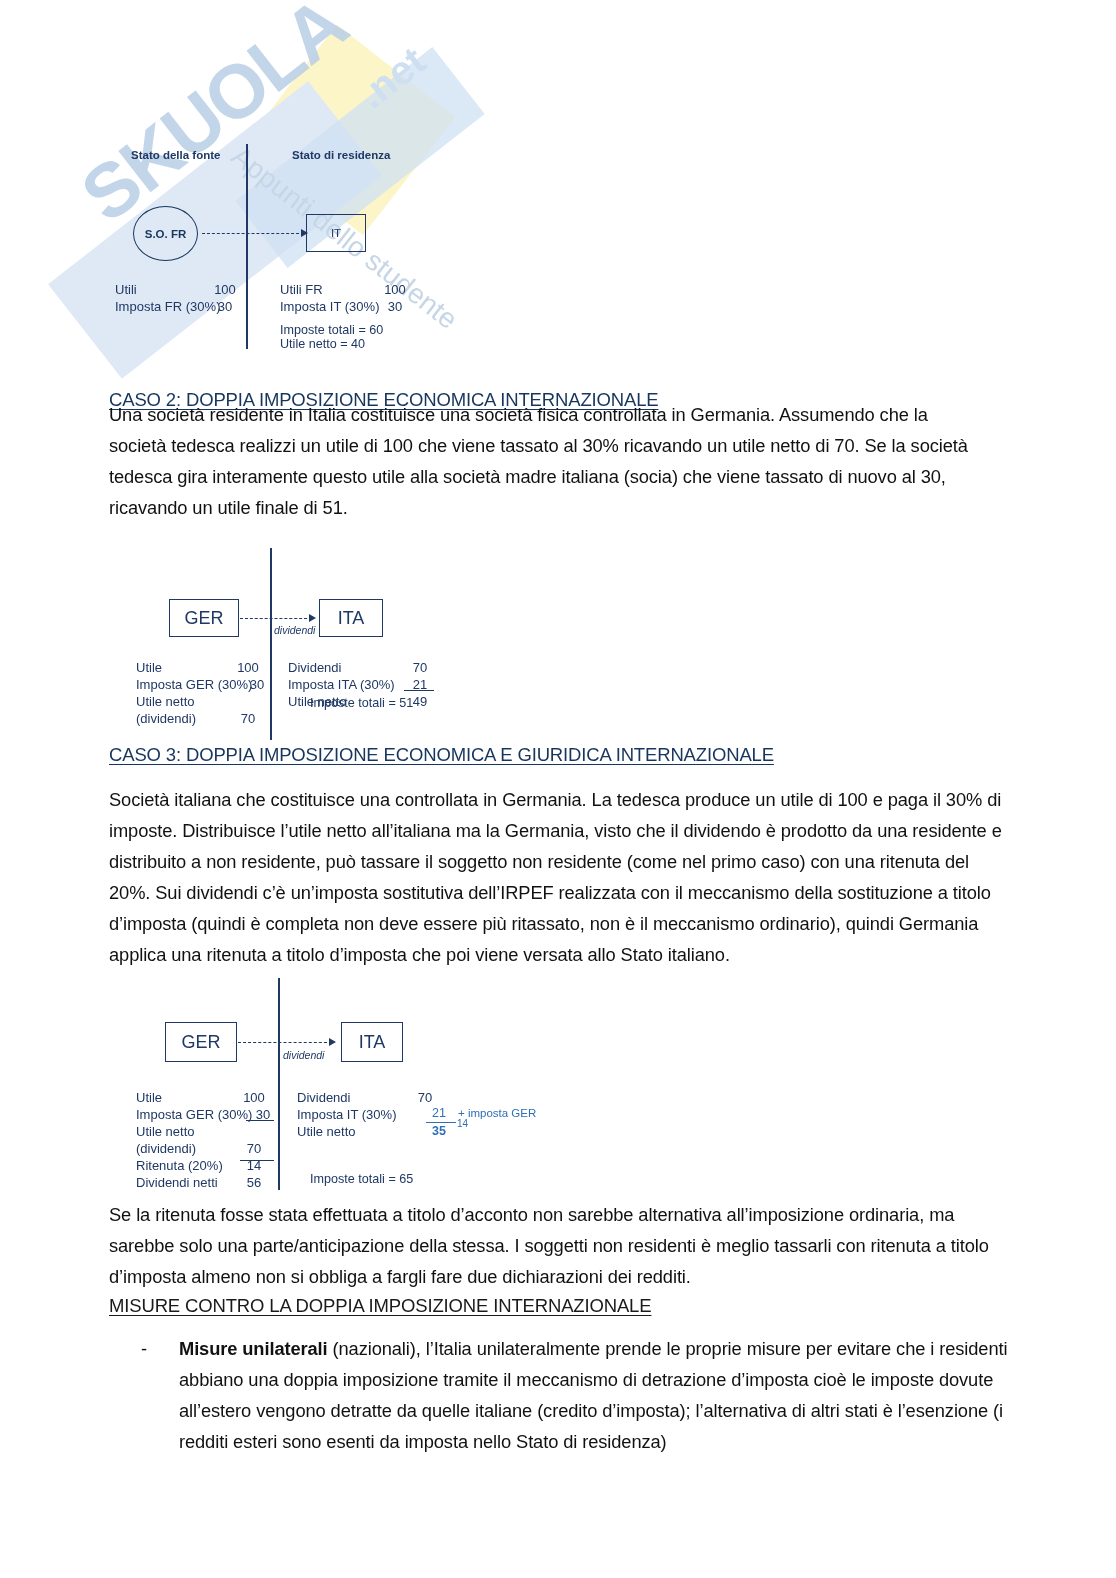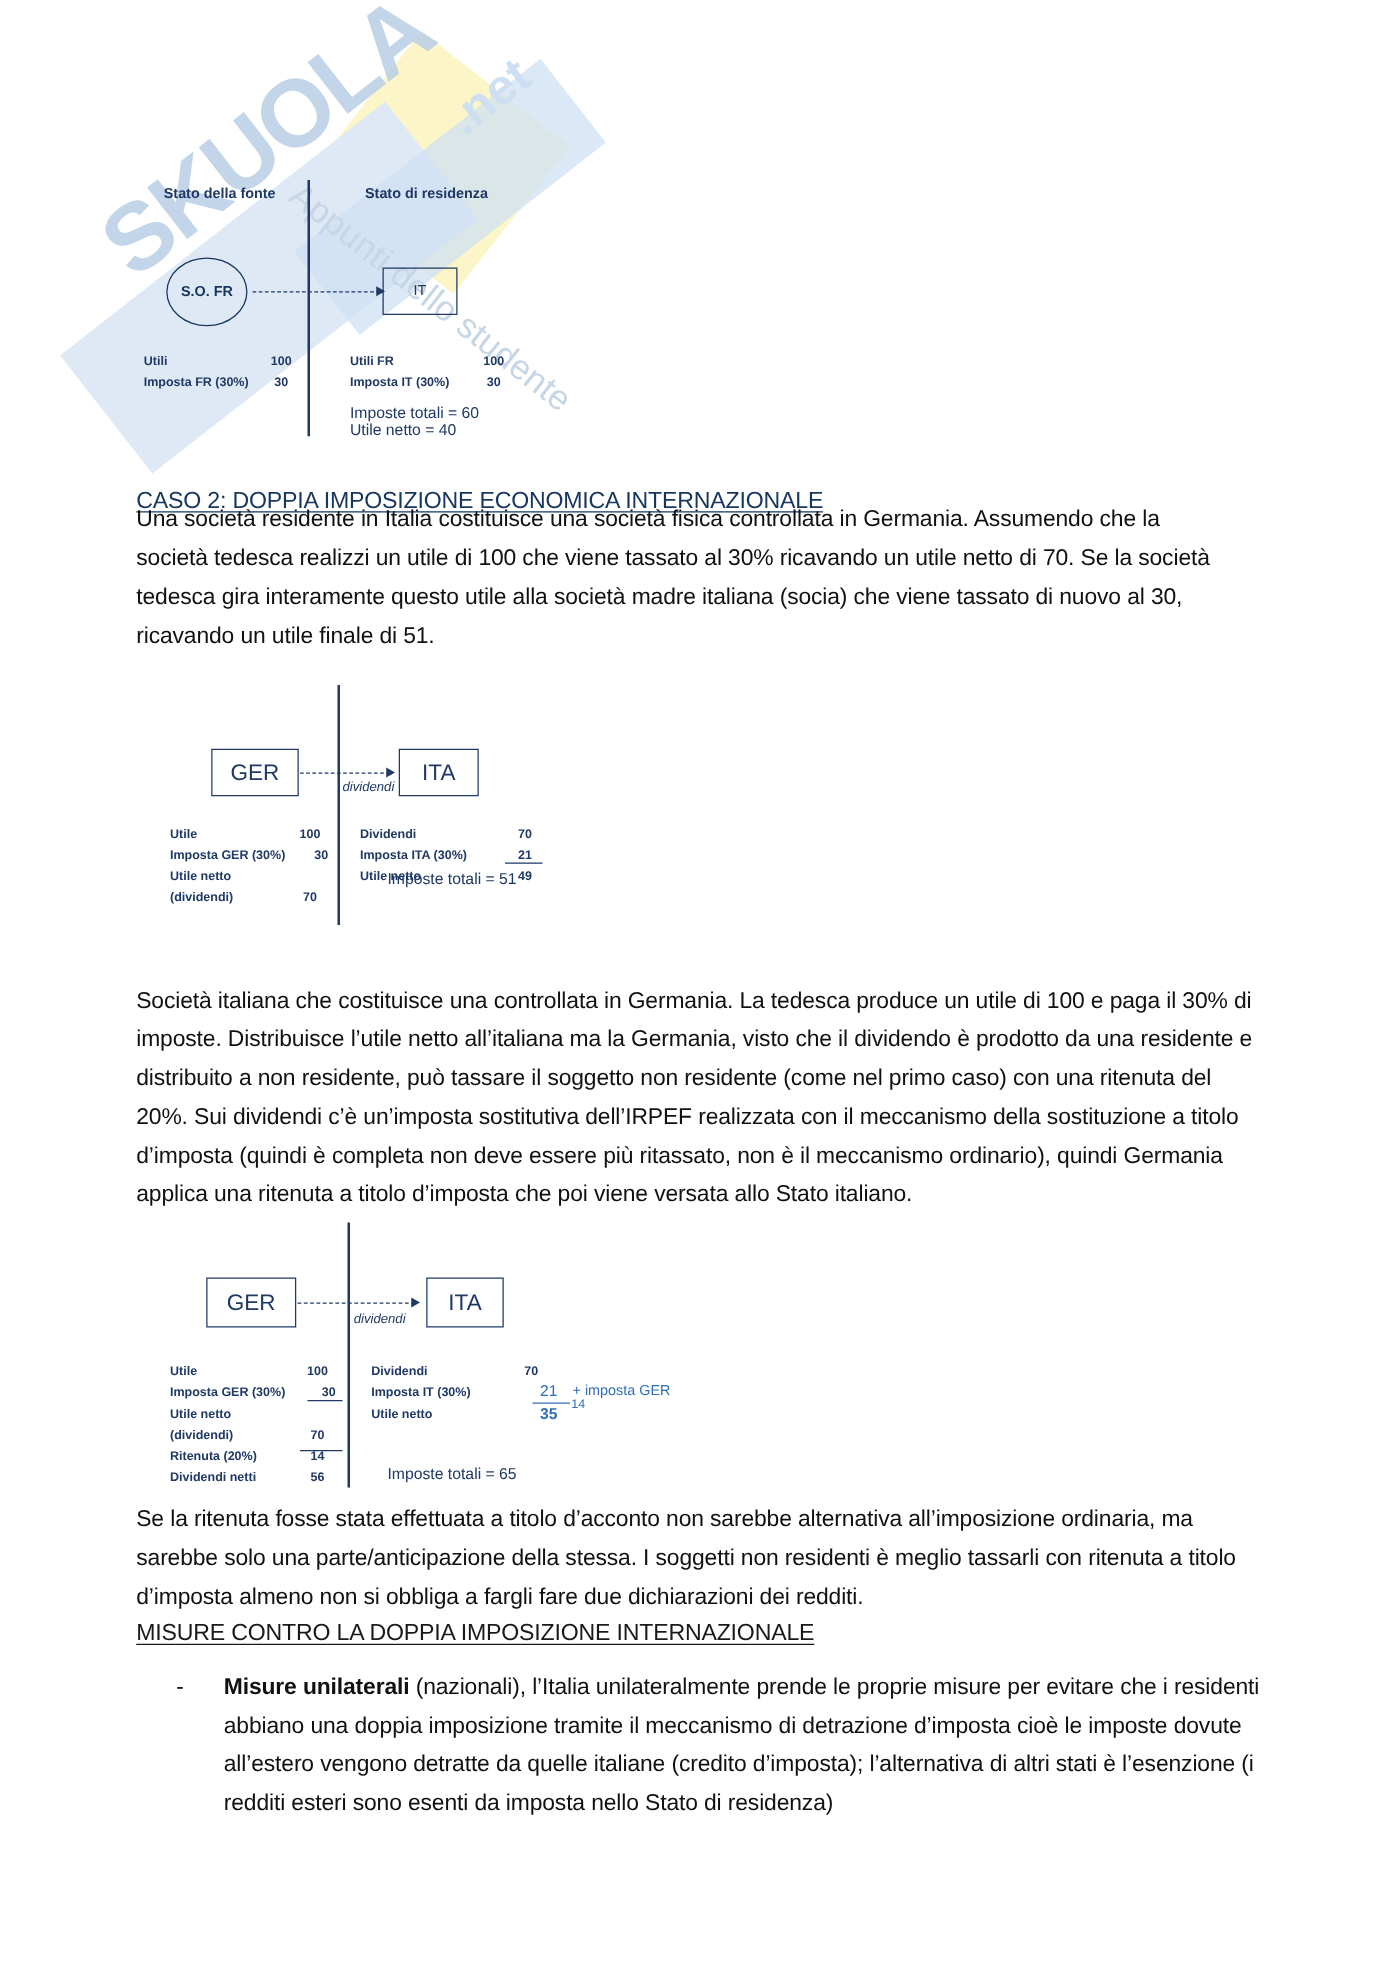--- a/index.html
+++ b/index.html
@@ -53,22 +53,22 @@
      display:flex;align-items:center;justify-content:center;color:#17365d;
      font-weight:bold;box-sizing:border-box;}
   .arrow-line{position:absolute;height:0;border-top:1.2px dashed #1f3864;}
   .arrow-head{position:absolute;width:0;height:0;
      border-top:4px solid transparent;border-bottom:4px solid transparent;
      border-left:7px solid #1f3864;}
   .arrow-label{position:absolute;font-size:10.5px;font-style:italic;color:#1f3864;
      white-space:nowrap;}
 
   
-  .figtable{position:absolute;color:#1f3864;font-size:10px;line-height:17px;
-     white-space:nowrap;font-weight:bold;}
+  .figtable{position:absolute;color:#1f3864;font-size:13px;line-height:17px;
+     white-space:nowrap;}
   .figrow{position:relative;height:17px;}
   .figlabel{position:absolute;left:0;top:0;}
   .figval{position:absolute;top:0;text-align:center;}
   .fignote{position:absolute;color:#1f3864;font-size:12.6px;line-height:17px;white-space:nowrap;}
   .ruleline{position:absolute;border-top:1px solid #1f3864;}
 
   
   .hand{position:absolute;color:#2f6fb5;white-space:nowrap;}
   .hand-note{font-size:11.5px;}
   .hand-num{font-size:12.5px;}
@@ -184,20 +184,21 @@
         <span class="figlabel">Utile netto</span>
         <span class="figval" style="right:0;width:40px;">49</span>
       </div>
     </div>
 
     <div class="ruleline" style="left:404px;top:674px;width:30px;"></div>
 
     <div class="fignote" style="left:310px;top:679px;">Imposte totali = 51</div>
   </div>
 
+  <div class="heading" style="left:109px;top:744px;">CASO 3: DOPPIA IMPOSIZIONE ECONOMICA E GIURIDICA INTERNAZIONALE</div>
 
   <div class="para" style="left:109px;top:784px;width:900px;">Società italiana che costituisce una controllata in Germania. La tedesca produce un utile di 100 e paga il 30% di imposte. Distribuisce l’utile netto all’italiana ma la Germania, visto che il dividendo è prodotto da una residente e distribuito a non residente, può tassare il soggetto non residente (come nel primo caso) con una ritenuta del 20%. Sui dividendi c’è un’imposta sostitutiva dell’IRPEF realizzata con il meccanismo della sostituzione a titolo d’imposta (quindi è completa non deve essere più ritassato, non è il meccanismo ordinario), quindi Germania applica una ritenuta a titolo d’imposta che poi viene versata allo Stato italiano.</div>
 
   <div class="diagram" style="left:0;top:0;width:1116px;height:0;">
 
     <div class="divider" style="left:278px;top:962px;width:2.2px;height:212px;"></div>
 
     <div class="node-box" style="left:165px;top:1006px;width:72px;height:40px;font-size:18px;">
       <span>GER</span>
     </div>

